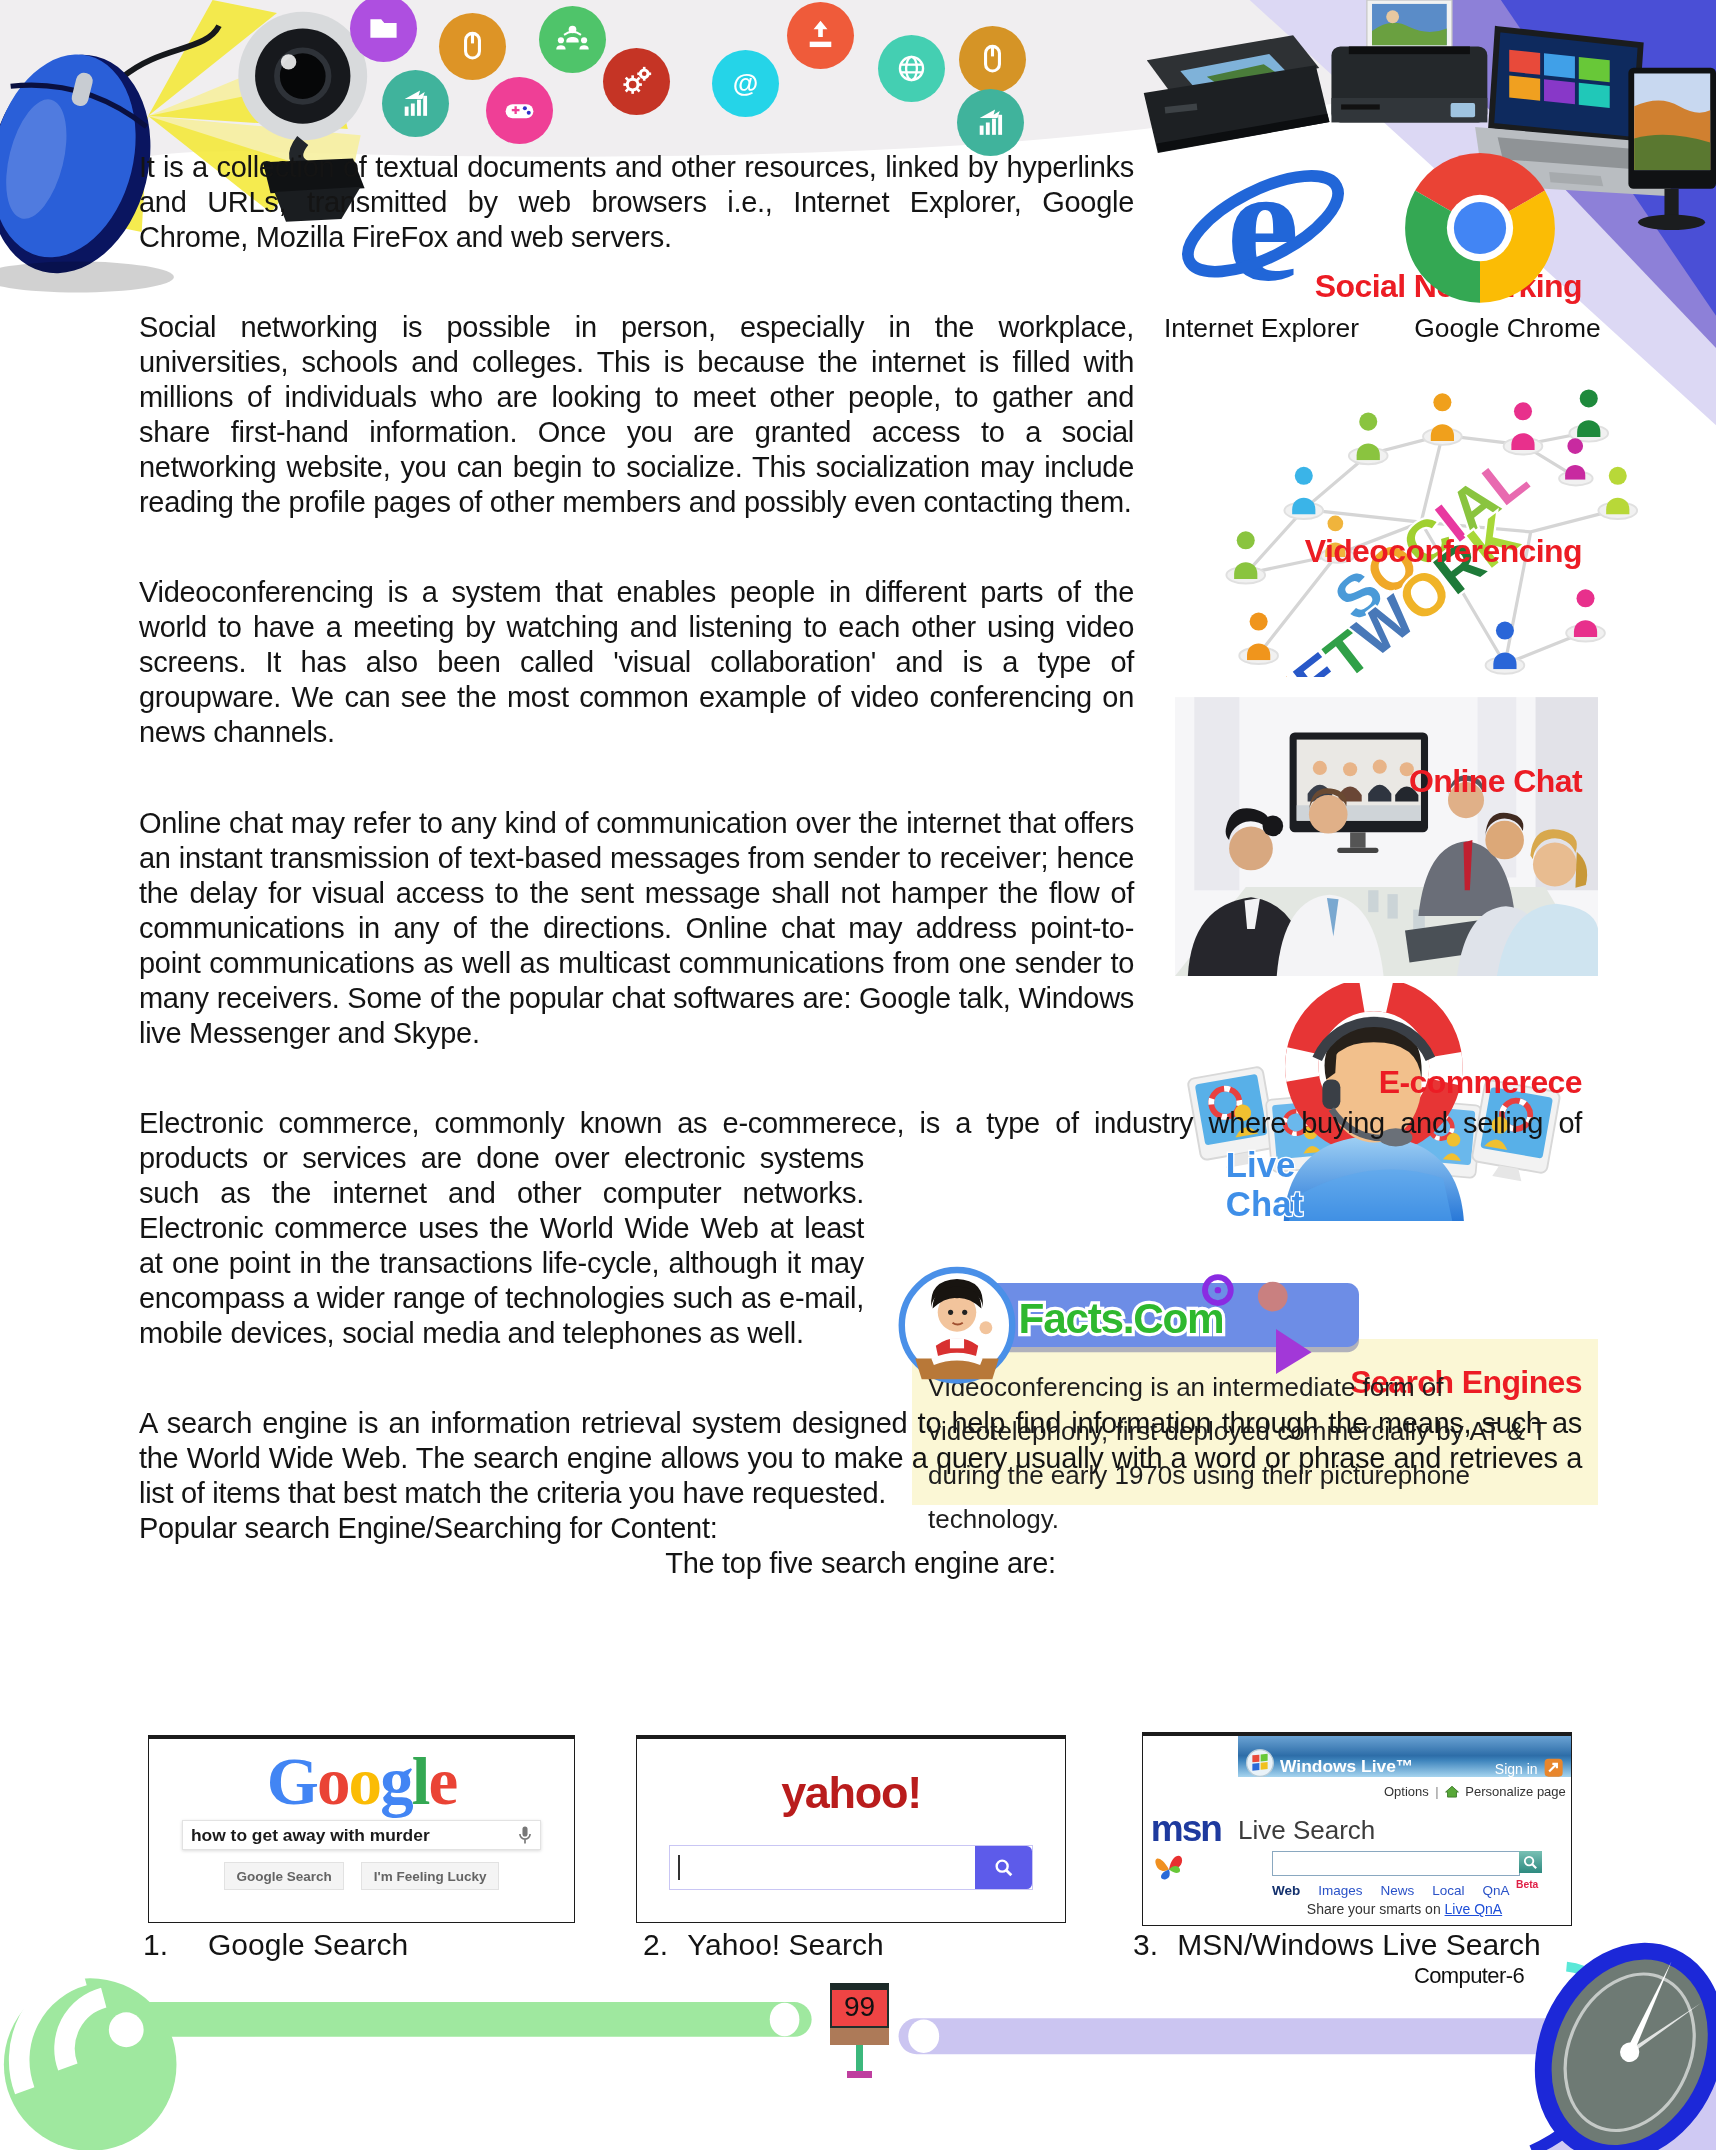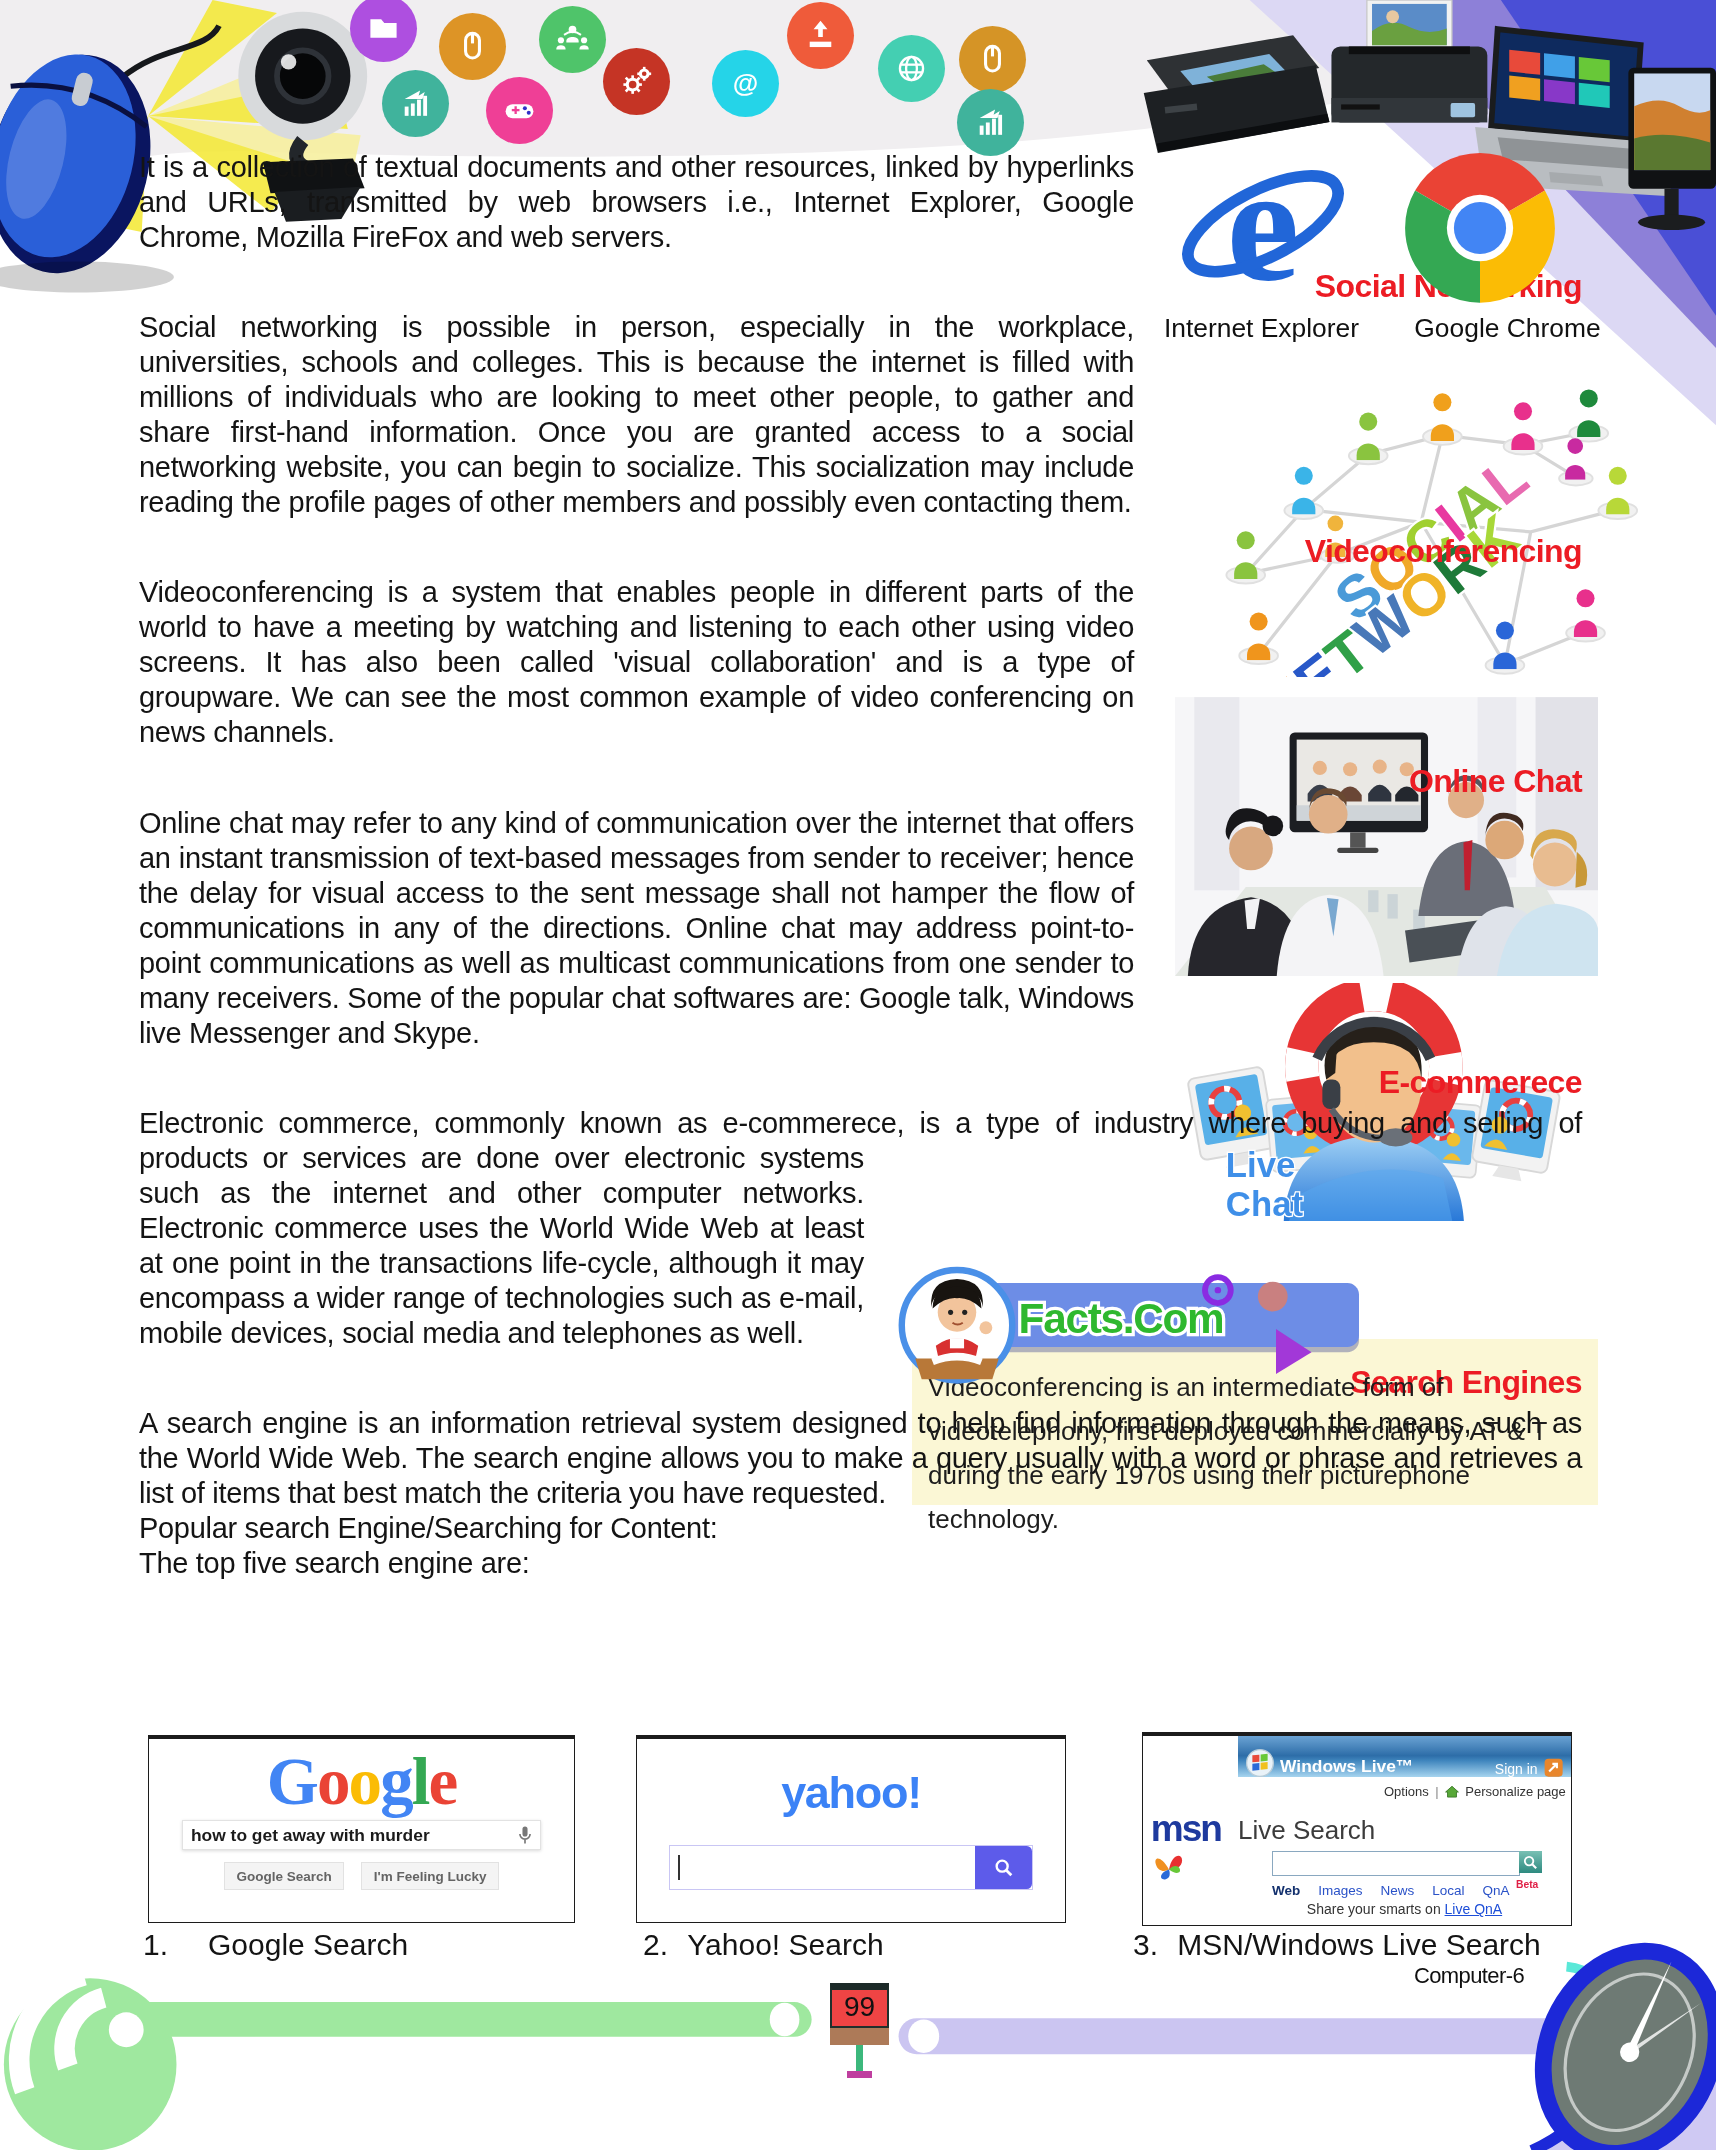--- a/index.html
+++ b/index.html
@@ -43,21 +43,21 @@
 
   .glogo{text-align:center;font-family:"Liberation Serif",serif;font-weight:bold;
          font-size:67px;line-height:1.02;margin-top:7.7px;letter-spacing:-1.9px;}
   .gbar{margin:5.2px auto 0;width:341px;height:28px;border:1.3px solid #e2e2e2;
         box-shadow:0 1.3px 3.2px rgba(0,0,0,.15);display:flex;align-items:center;padding:0 7.7px;}
   .gquery{flex:1;font-size:17.4px;color:#1b1b1b;font-weight:bold;white-space:nowrap;overflow:hidden;}
   .gbuttons{display:flex;justify-content:center;gap:17px;margin-top:11.6px;}
   .gbtn{background:#f4f4f4;border:1.3px solid #e2e2e2;color:#646464;font-size:13.5px;
         font-weight:bold;padding:5.8px 11.6px;font-family:"Liberation Sans",sans-serif;}
 
-  .ylogo{color:#3b82f6;text-align:center;font-size:45px;font-weight:bold;
+  .ylogo{color:#b91c1c;text-align:center;font-size:45px;font-weight:bold;
          margin-top:28px;letter-spacing:-1.3px;}
   .ybar{margin:26px auto 0;width:362px;height:43px;border:1.3px solid #c9c6f4;display:flex;}
   .ycaret{flex:1;display:flex;align-items:center;padding-left:7.7px;}
   .ycaret i{display:block;width:1.9px;height:24.5px;background:#333;}
   .ybtn{width:57px;background:#5d5bea;border-radius:0 5.2px 5.2px 0;
         display:flex;align-items:center;justify-content:center;}
 
   .mheader{position:absolute;left:95px;right:0;top:0;height:41px;
            background:linear-gradient(180deg,#6ba3d4 0%,#2d6da8 48%,#3f85bd 60%,#a6d4ef 100%);
            display:flex;align-items:flex-end;padding:0 7.7px;}
@@ -335,21 +335,21 @@
     <h2 class="red">Online Chat</h2>
     <p class="p-narrow">Online chat may refer to any kind of communication over the internet that offers an instant transmission of text-based messages from sender to receiver; hence the delay for visual access to the sent message shall not hamper the flow of communications in any of the directions. Online chat may address point-to-point communications as well as multicast communications from one sender to many receivers. Some of the popular chat softwares are: Google talk, Windows live Messenger and Skype.</p>
 
     <h2 class="red">E-commerece</h2>
     <p class="fullline">Electronic commerce, commonly known as e-commerece, is a type of industry where buying and selling of</p>
     <p class="p-ecnarrow">products or services are done over electronic systems such as the internet and other computer networks. Electronic commerce uses the World Wide Web at least at one point in the transactions life-cycle, although it may encompass a wider range of technologies such as e-mail, mobile devices, social media and telephones as well.</p>
 
     <h2 class="red">Search Engines</h2>
     <p>A search engine is an information retrieval system designed to help find information through the means, such as the World Wide Web. The search engine allows you to make a query usually with a word or phrase and retrieves a list of items that best match the criteria you have requested.</p>
     <p style="text-align:left">Popular search Engine/Searching for Content:</p>
-    <p style="text-align:left">The top five search engine are:</p>
+    <p style="text-align:center">The top five search engine are:</p>
   </div>
 
   <svg class="abs" style="left:1176px;top:140px;z-index:4" width="174" height="174" viewBox="0 0 270 270">
     <text x="135" y="215" font-size="255" font-weight="bold" fill="#2166d8" font-family="Liberation Serif,serif" text-anchor="middle">e</text>
     <ellipse cx="135" cy="130" rx="128" ry="52" fill="none" stroke="#2166d8" stroke-width="18" transform="rotate(-27 135 130)"></ellipse>
   </svg>
   <div class="browser-label" style="left:1126px;top:313px;">Internet Explorer</div>
 
   <svg class="abs" style="left:1401px;top:149px;z-index:4" width="158" height="158" viewBox="-112 -112 224 224">
     <path d="M0,0 L-92,-53 A106,106 0 0 1 92,-53 Z" fill="#ea4335"></path>

